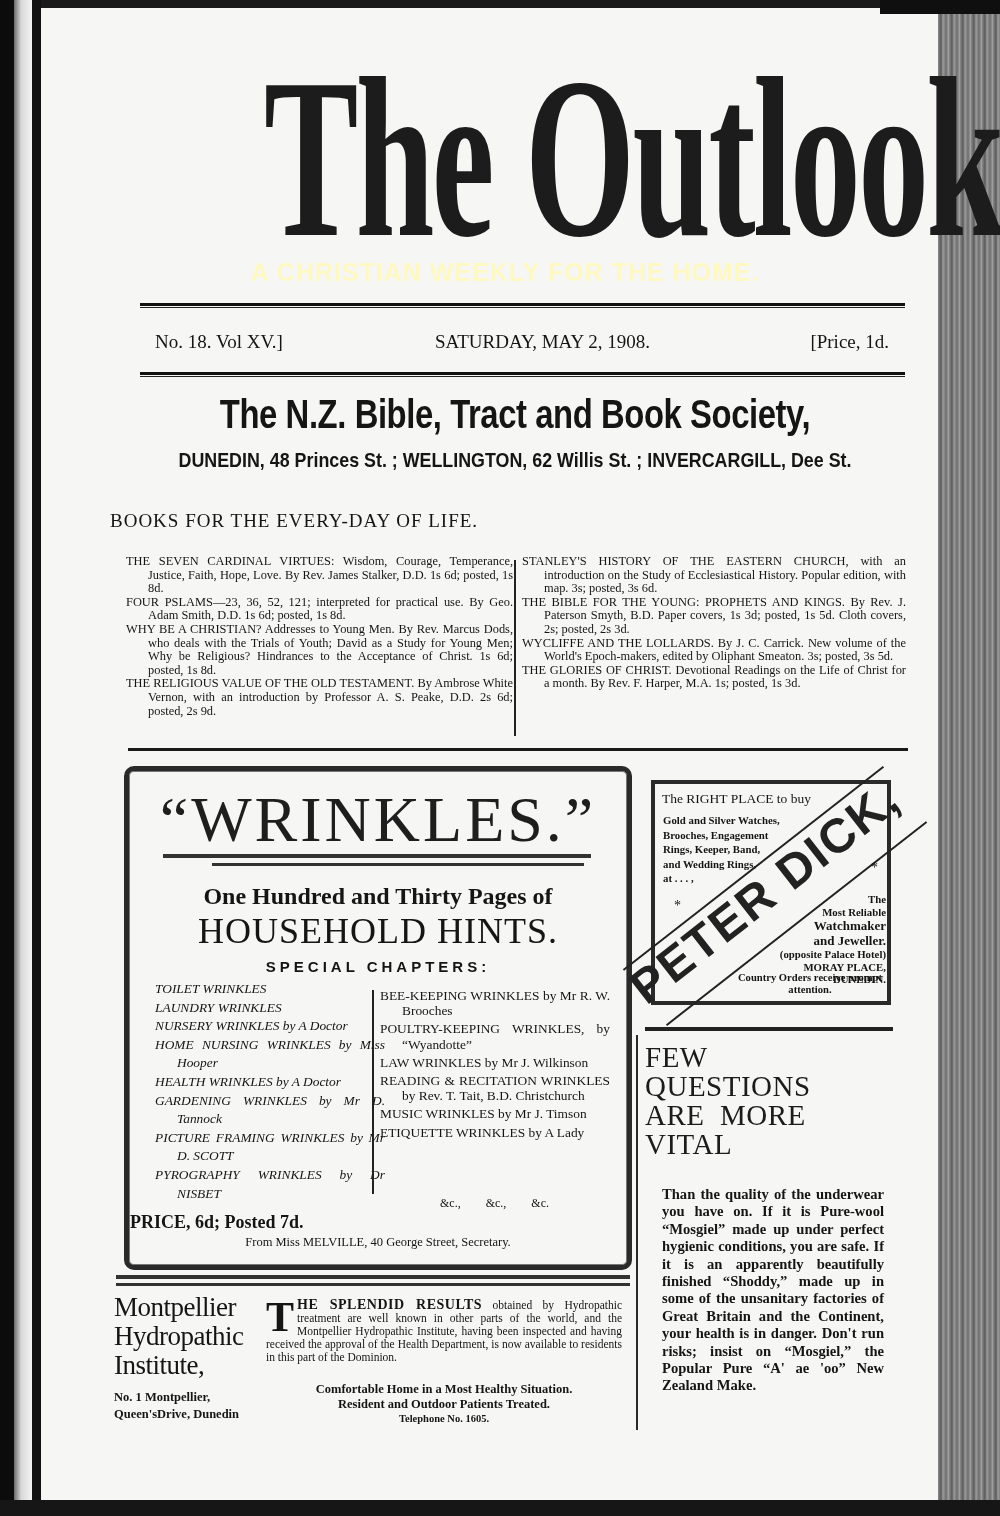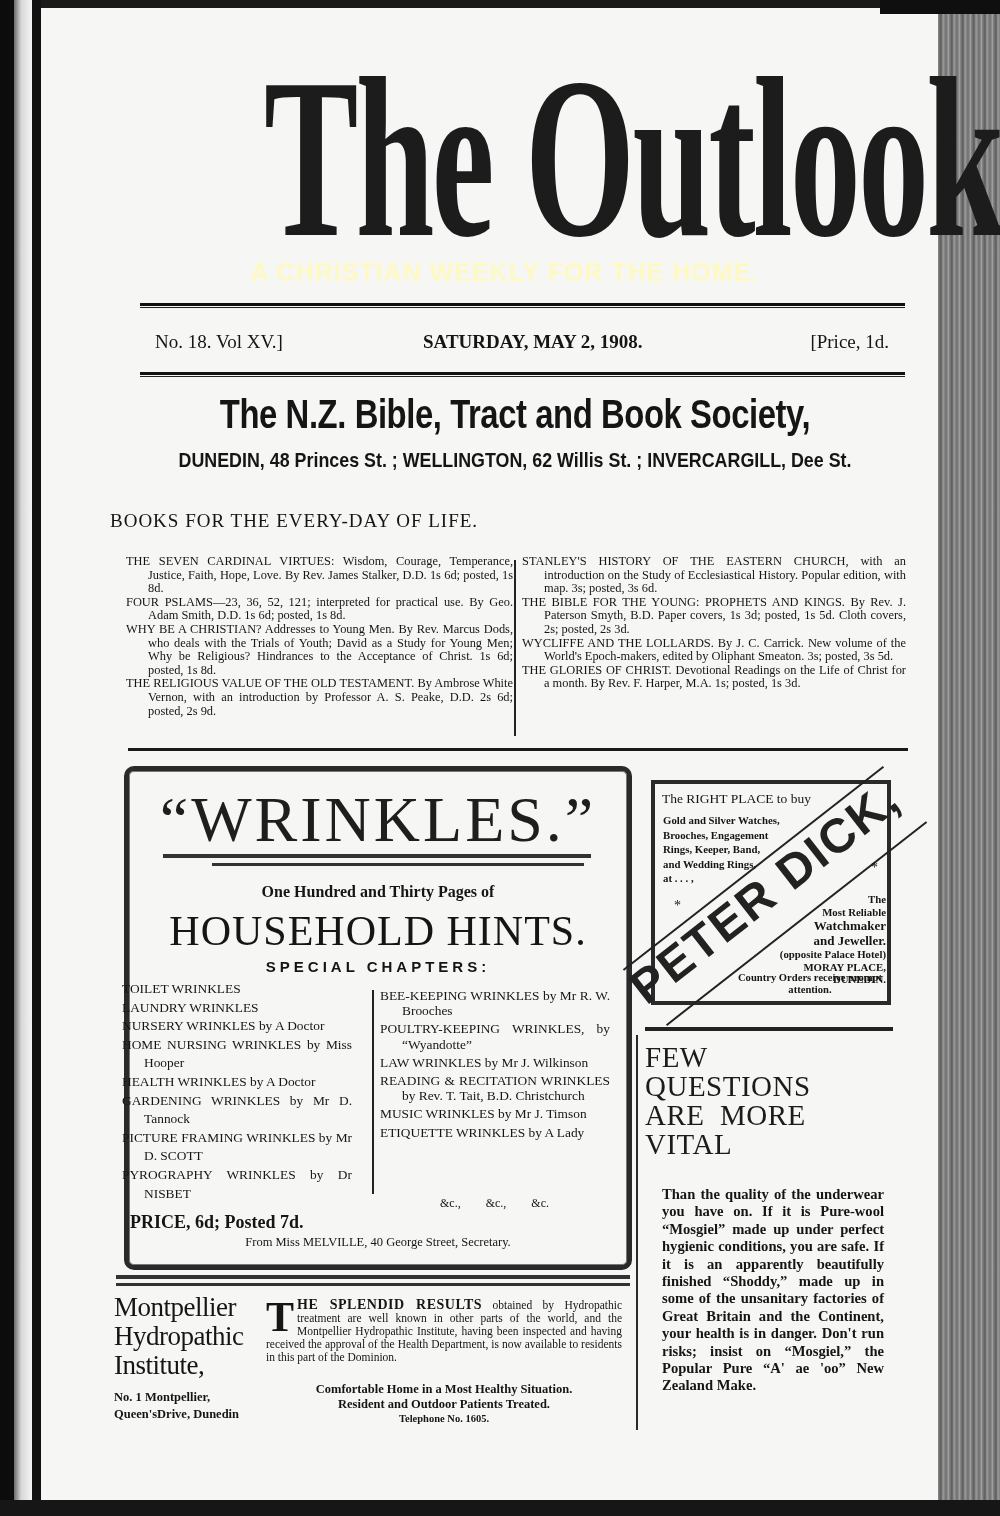--- a/index.html
+++ b/index.html
@@ -24,21 +24,21 @@
     font-family: "Liberation Serif", serif; font-size: 228px; line-height: 200px; font-weight: bold;
     letter-spacing: -4px; transform: scaleX(0.62); transform-origin: center; white-space: nowrap; color: #1c1c1c; }
   .masthead-sub { left: 150px; top: 258px; width: 710px; text-align: center;
     font-family: "Liberation Sans", sans-serif; font-weight: bold; font-size: 25px; letter-spacing: 1px; color: #fef9c3; }
 
   .rule-double { height: 5px; border-top: 3px solid #111; border-bottom: 1px solid #222; }
   .rule-single { height: 3px; background: #1a1a1a; }
 
   .issue-line { left: 155px; top: 331px; width: 740px; height: 28px; font-size: 19px; }
   .issue-left { position: absolute; left: 0; }
-  .issue-mid { position: absolute; left: 268px; font-weight: bold; }
+  .issue-mid { position: absolute; left: 280px; }
   .issue-right { position: absolute; right: 6px; }
 
   .society-title { left: 110px; top: 392px; width: 810px; text-align: center;
     font-family: "Liberation Sans", sans-serif; font-weight: bold; font-size: 40px; letter-spacing: -0.5px;
     transform: scaleX(0.82); transform-origin: center; white-space: nowrap; }
   .society-addr { left: 110px; top: 448px; width: 810px; text-align: center;
     font-family: "Liberation Sans", sans-serif; font-weight: bold; font-size: 21px;
     transform: scaleX(0.85); transform-origin: center; white-space: nowrap; }
 
   .books-heading { left: 110px; top: 510px; width: 810px; 
@@ -52,27 +52,27 @@
   .col-divider2 { left: 372px; top: 990px; width: 2px; height: 204px; background: #222; }
 
   
   .wrinkles-box { left: 124px; top: 766px; width: 508px; height: 504px;
     border: 5px solid #2a2a2a; border-radius: 10px;
     box-shadow: inset 0 0 0 1px #777; }
   .wrinkles-title { left: 130px; top: 785px; width: 496px; text-align: center;
     font-size: 64px; line-height: 70px; letter-spacing: 3px; color: #1e1e1e; }
   .wr-rule1 { left: 163px; top: 854px; width: 428px; height: 4px; background: #333; }
   .wr-rule2 { left: 212px; top: 863px; width: 372px; height: 3px; background: #333; }
-  .wr-sub { left: 130px; top: 883px; width: 496px; text-align: center; font-weight: bold; font-size: 16px; }
-  .wr-hints { left: 130px; top: 906px; width: 496px; text-align: center; font-size: 42px; letter-spacing: 1px; line-height: 50px; }
+  .wr-sub { left: 130px; top: 883px; width: 496px; text-align: center; font-weight: bold; font-size: 24px; }
+  .wr-hints { left: 130px; top: 906px; width: 496px; text-align: center; font-size: 36px; letter-spacing: 1px; line-height: 50px; }
   .wr-special { left: 130px; top: 958px; width: 496px; text-align: center;
     font-family: "Liberation Sans", sans-serif; font-weight: bold; font-size: 15px; letter-spacing: 4px; }
   .wr-list { font-size: 13.4px; line-height: 18.6px; }
   .wr-list .item { padding-left: 22px; text-indent: -22px; text-align: justify; }
-  .wr-list-left { left: 122px; top: 980px; width: 230px; }
+  .wr-list-left { left: 155px; top: 980px; width: 230px; font-style: italic; }
   .wr-list-right { left: 380px; top: 988px; width: 230px; }
   .wr-list-right .item { line-height: 15.2px; margin-bottom: 3px; }
   .wr-etc { left: 440px; top: 1196px; width: 170px; font-size: 12px; word-spacing: 22px; }
   .wr-price { left: 130px; top: 1212px; width: 496px; text-align: left; font-weight: bold; font-size: 18px; }
   .wr-from { left: 130px; top: 1235px; width: 496px; text-align: center; font-size: 12.5px; }
 
   
   .pd-box { left: 651px; top: 780px; width: 240px; height: 225px; border: 4px solid #2a2a2a; overflow: hidden; }
   .pd-right-place { left: 662px; top: 791px; font-size: 13.5px; }
   .pd-goods { left: 663px; top: 813px; font-size: 10.8px; line-height: 14.6px; font-weight: bold; }

